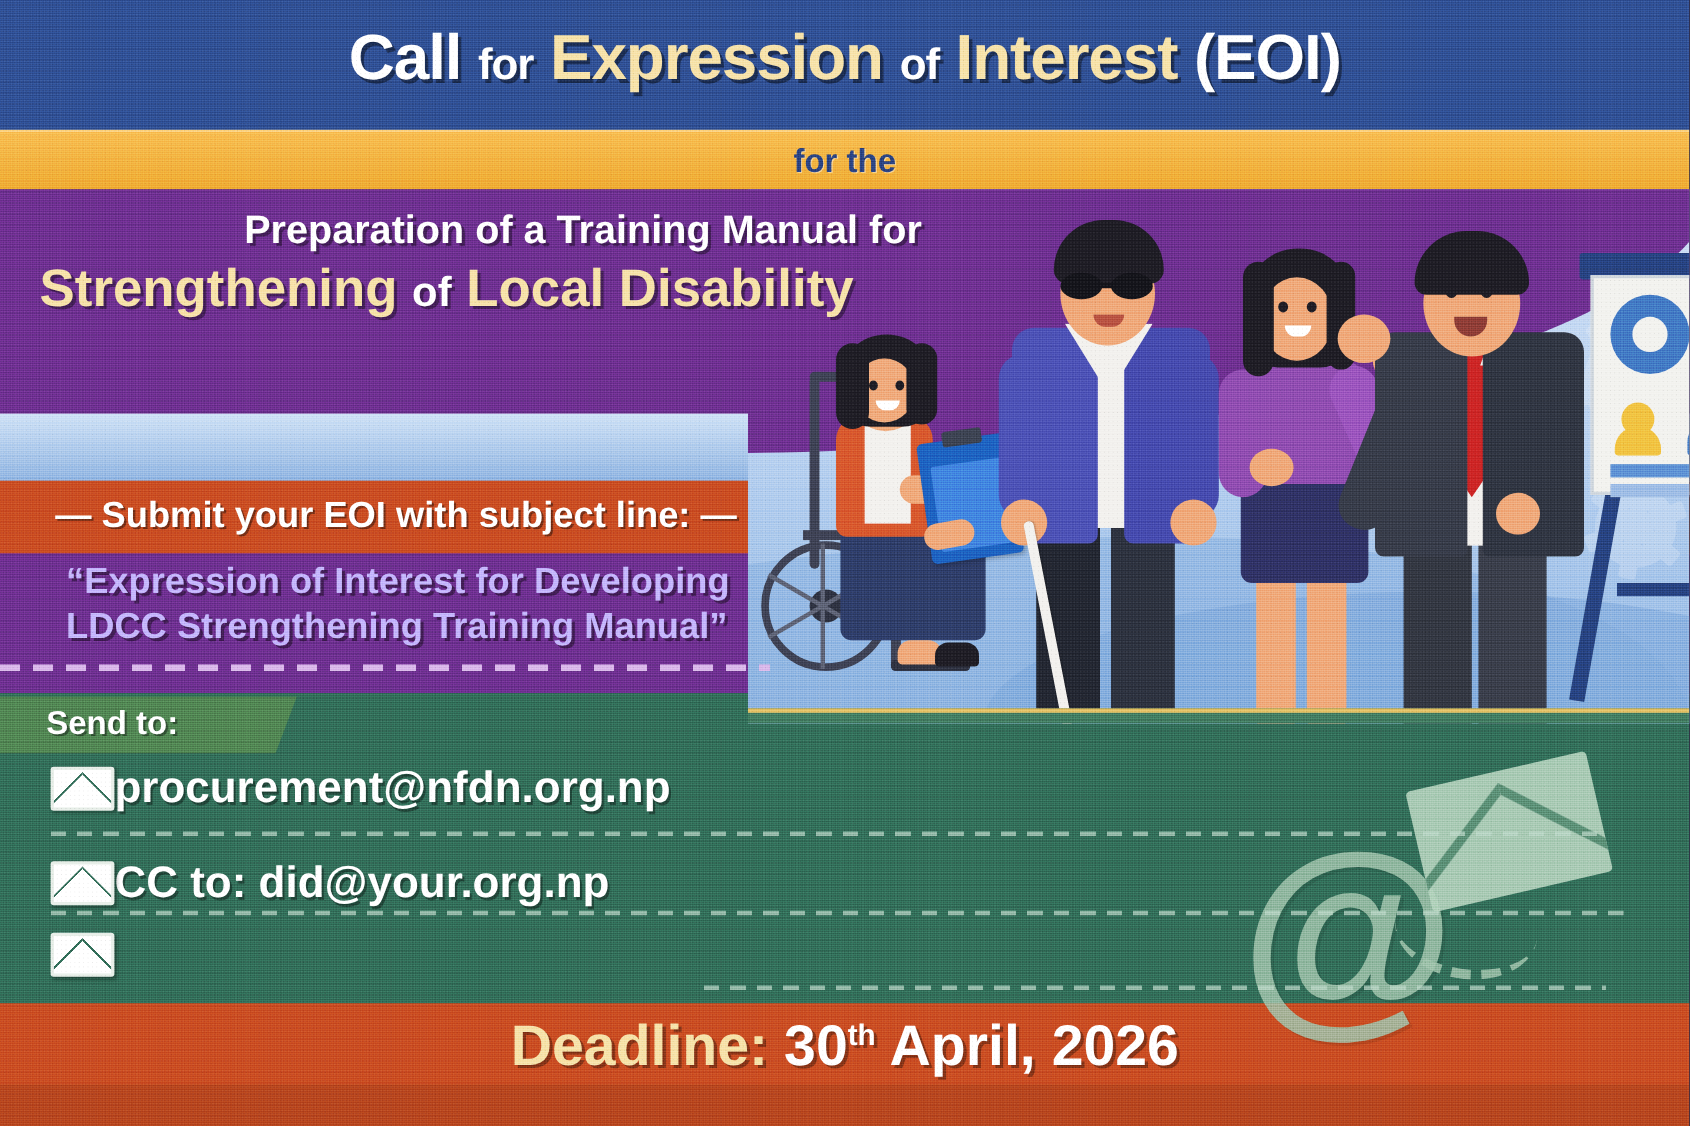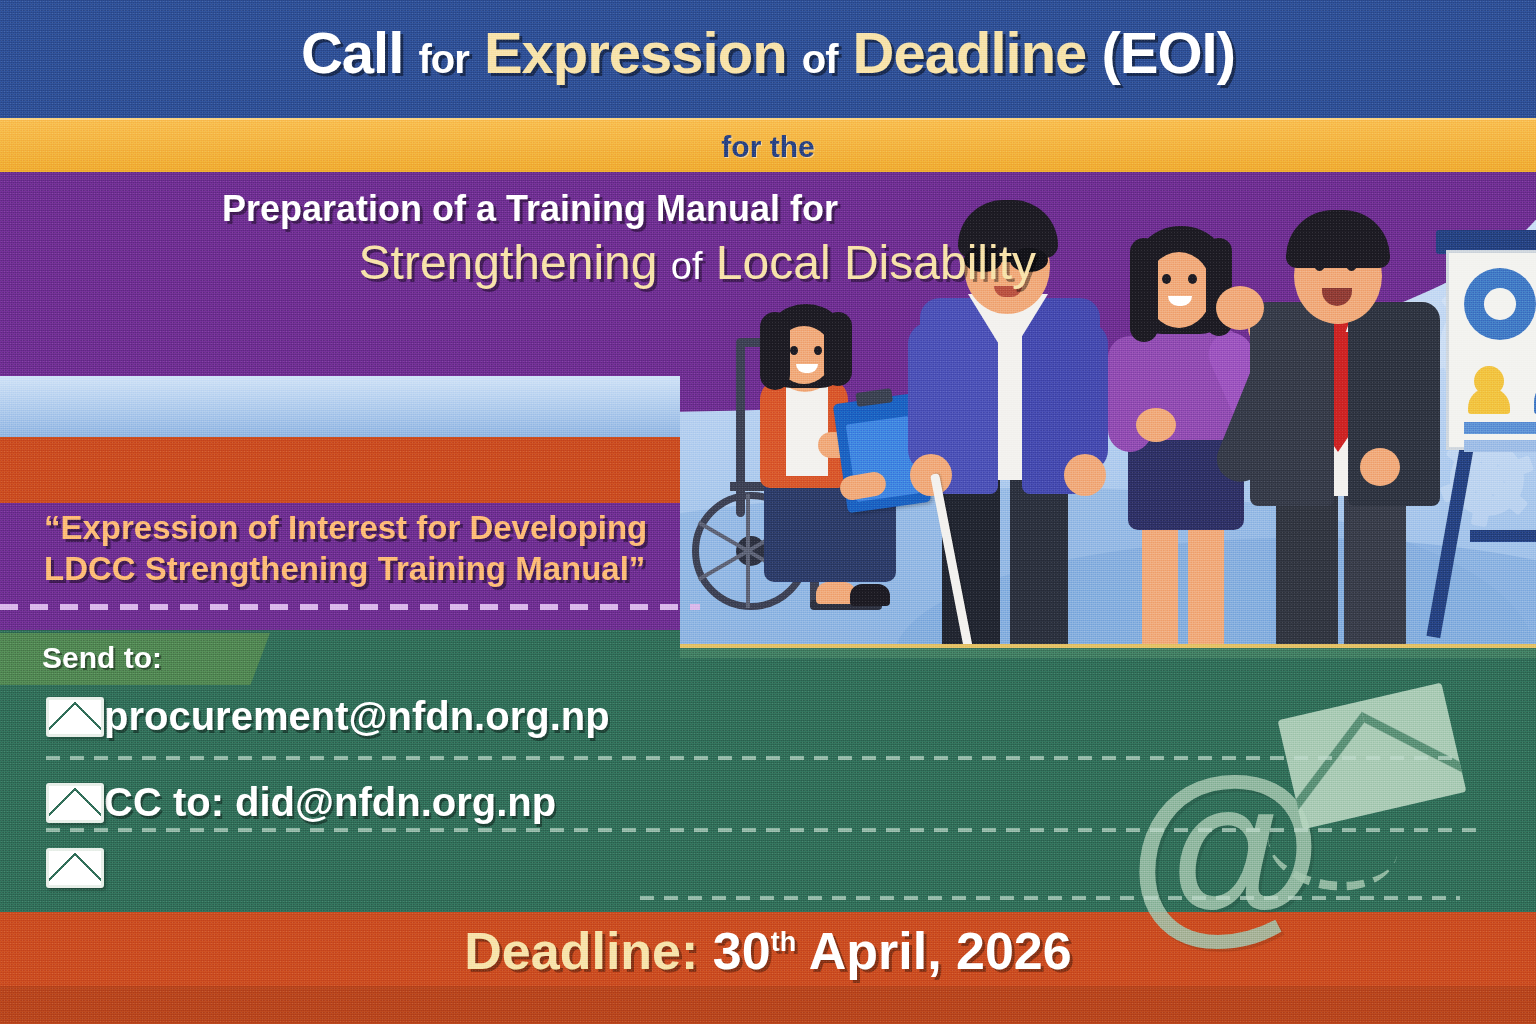--- a/index.html
+++ b/index.html
@@ -78,36 +78,36 @@
     font-size:30px;font-weight:bold;color:#27407f;
     text-shadow:1px 1px 0 rgba(255,255,255,.45);
   }
   .subA{
     position:absolute;left:40px;top:188px;width:980px;
     font-size:36px;font-weight:bold;color:#fff;text-align:center;
     text-shadow:3px 3px 0 rgba(0,0,0,.4);
   }
   .subB{
     position:absolute;left:36px;top:238px;width:1000px;
-    font-size:48px;font-weight:normal;text-align:right;line-height:1.06;
+    font-size:48px;font-weight:bold;text-align:left;line-height:1.06;
     text-shadow:3px 3px 0 rgba(0,0,0,.4);
   }
   .subC{
     position:absolute;left:46px;top:300px;width:1000px;
     font-size:43px;font-weight:bold;text-align:left;line-height:1.06;
     text-shadow:3px 3px 0 rgba(0,0,0,.4);
   }
   .submit{
     position:absolute;left:0;top:449px;width:720px;text-align:center;
     font-size:33px;font-weight:bold;color:#fff;
     text-shadow:2px 2px 0 rgba(0,0,0,.42);
   }
   .quote{
-    position:absolute;left:44px;top:508px;width:700px;
-    font-size:33px;font-weight:bold;color:#fdba74;line-height:1.24;
+    position:absolute;left:60px;top:508px;width:700px;
+    font-size:33px;font-weight:bold;color:#c4b5fd;line-height:1.24;
     text-shadow:3px 3px 0 rgba(0,0,0,.42);
   }
   .dashline{
     position:absolute;left:0;top:604px;width:700px;height:6px;
     background:repeating-linear-gradient(90deg,#d9b6ea 0 18px,transparent 18px 30px);
   }
   .sendtab{
     position:absolute;left:-10px;top:633px;width:280px;height:52px;
     background:#4e8350;
     clip-path:polygon(0 0,100% 0,93% 100%,0 100%);
@@ -332,56 +332,57 @@
     </div>
 
     <div class="ground"></div>
   </div>
 
   <div class="title">
     <span class="w">Call</span>
     <span class="w sm">for</span>
     <span class="c">Expression</span>
     <span class="w sm">of</span>
-    <span class="c">Deadline</span>
+    <span class="c">Interest</span>
     <span class="w">(EOI)</span>
   </div>
 
   <div class="forthe">for the</div>
 
   <div class="subA">Preparation of a Training Manual for</div>
 
   <div class="subB">
     <span class="c">Strengthening</span>
     <span class="w" style="font-size:38px">of</span>
     <span class="c">Local Disability</span>
   </div>
 
 
+  <div class="submit">— Submit your EOI with subject line: —</div>
 
   <div class="quote">“Expression of Interest for Developing LDCC Strengthening Training Manual”</div>
   <div class="dashline"></div>
 
   <div class="sendtab">
     <span>Send to:</span>
   </div>
 
   <div class="atsym">@</div>
   <div class="bigenv"></div>
   <div class="trail"></div>
 
   <div class="emailrow er1">
     <div class="env"></div>
     <div class="etxt">procurement@nfdn.org.np</div>
   </div>
   <div class="dashgreen dg1"></div>
 
   <div class="emailrow er2">
     <div class="env"></div>
-    <div class="etxt">CC to: did@nfdn.org.np</div>
+    <div class="etxt">CC to: did@your.org.np</div>
   </div>
   <div class="dashgreen dg2"></div>
 
   <div class="emailrow er3">
     <div class="env"></div>
   </div>
   <div class="dashgreen dg3"></div>
 
   <div class="deadline">
     <span class="c">Deadline:</span>

